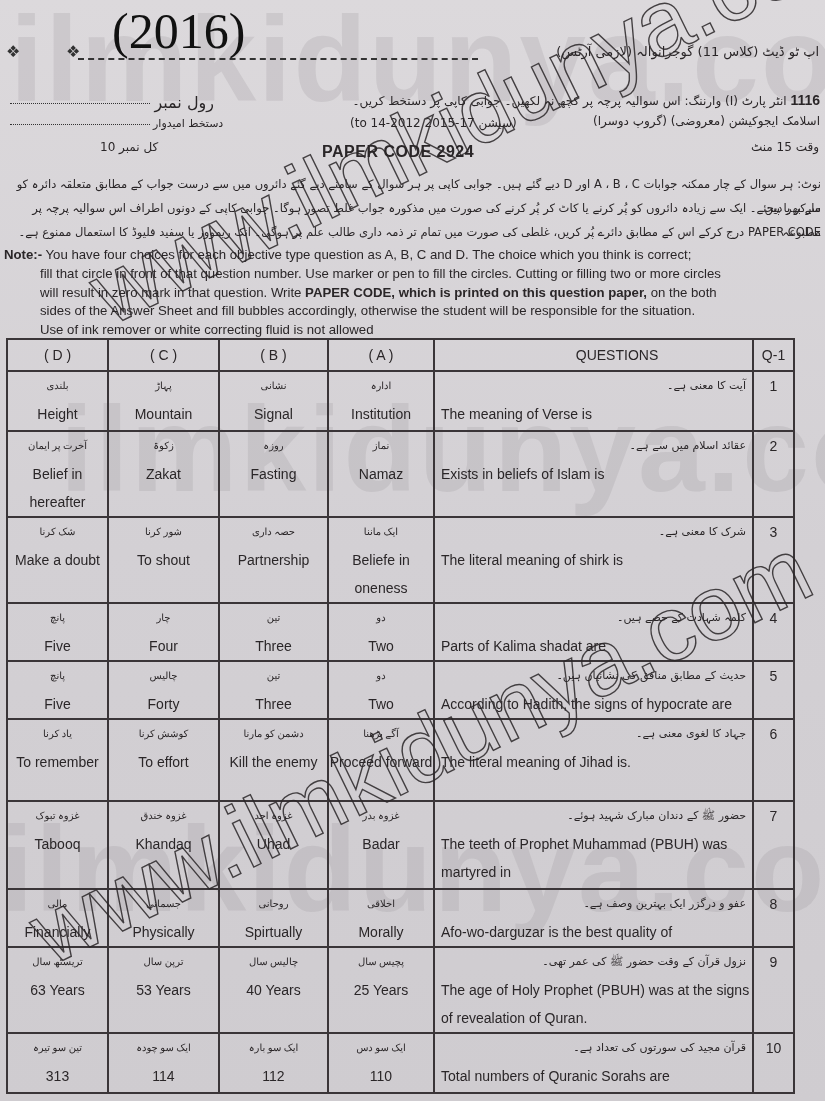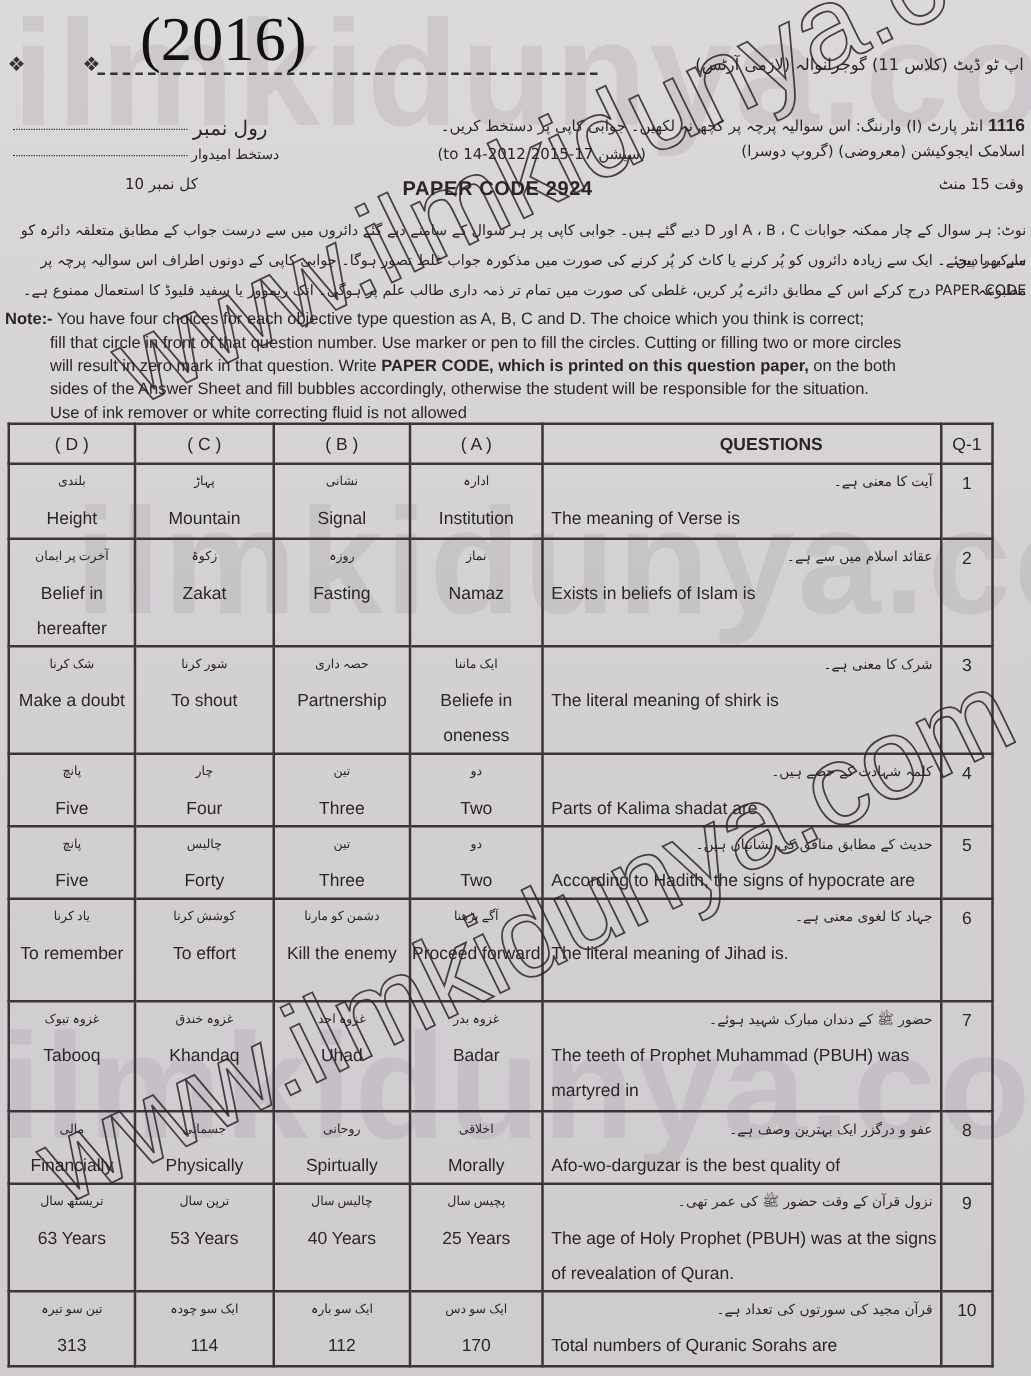--- a/index.html
+++ b/index.html
@@ -56,21 +56,21 @@
   .note-en b { font-weight: bold; }
 
   table.mcq {
     position: absolute; left: 6px; top: 338px; border-collapse: collapse;
     width: 787px; table-layout: fixed;
   }
   table.mcq td, table.mcq th {
     border: 2px solid #3a3538; padding: 0; vertical-align: top; font-weight: normal;
   }
   table.mcq th { height: 30px; font-size: 14px; vertical-align: middle; text-align: center; font-weight: normal; }
-  table.mcq th.qh { font-weight: bold; padding-left: 47px; }
+  table.mcq th.qh { font-weight: normal; padding-left: 47px; }
   .opt { text-align: center; font-size: 14px; line-height: 30px; padding-top: 0; }
   .opt .ur { display: block; direction: rtl; font-family: Liberation Serif, serif; font-size: 10px; line-height: 28px; margin-top: 0px; }
   .opt .en { display: block; line-height: 28px; }
   .q { font-size: 14px; padding-left: 6px !important; }
   .q .ur { display: block; direction: rtl; text-align: right; font-family: "DejaVu Sans", sans-serif; font-size: 11px; line-height: 28px; padding-right: 6px; }
   .q .en { display: block; line-height: 28px; }
   .num { text-align: center; font-size: 14px; line-height: 28px; }
 </style>
 </head>
 <body>
@@ -353,21 +353,21 @@
           <td class="opt">
             <span class="ur">ایک سو چودہ</span>
             <span class="en">114</span>
           </td>
           <td class="opt">
             <span class="ur">ایک سو بارہ</span>
             <span class="en">112</span>
           </td>
           <td class="opt">
             <span class="ur">ایک سو دس</span>
-            <span class="en">170</span>
+            <span class="en">110</span>
           </td>
           <td class="q">
             <span class="ur">قرآن مجید کی سورتوں کی تعداد ہے۔</span>
             <span class="en">Total numbers of Quranic Sorahs are</span>
           </td>
           <td class="num"><span>10</span></td>
         </tr>
       </tbody>
   </table>
 

